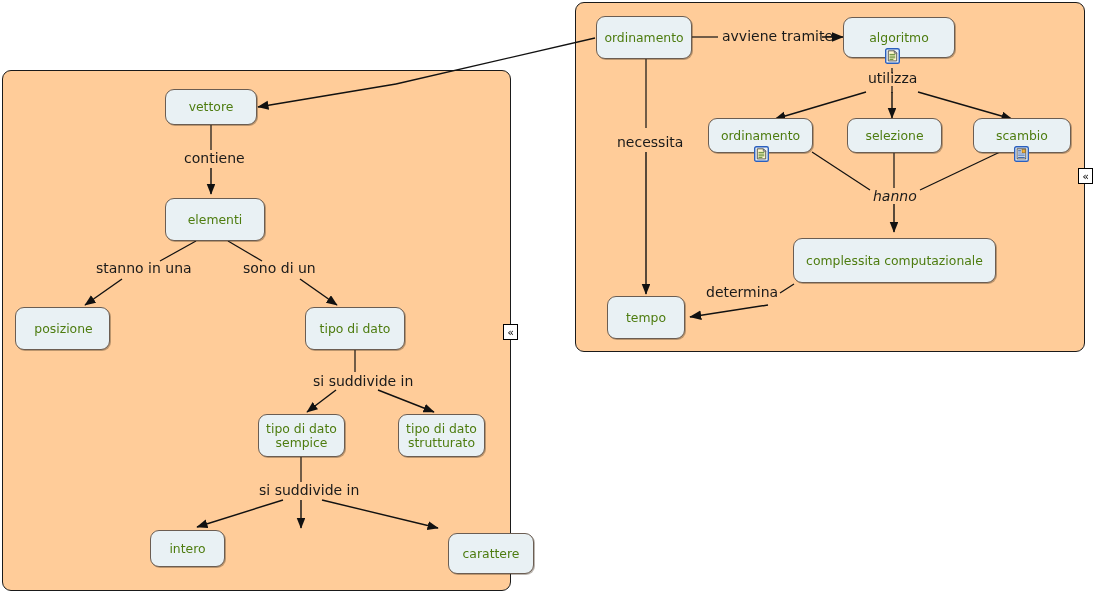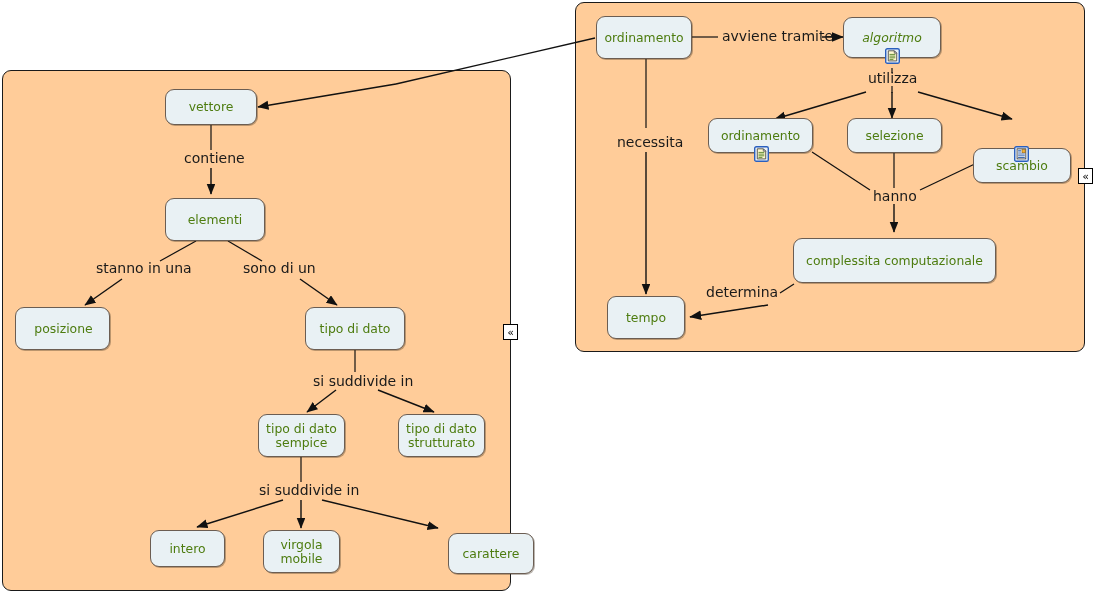--- a/index.html
+++ b/index.html
@@ -173,46 +173,44 @@
   <div class="node" style="left:305px; top:307px; width:100px; height:43px;">tipo di dato</div>
 
   <div class="node" style="left:258px; top:414px; width:87px; height:43px;">tipo di dato
 sempice</div>
 
   <div class="node" style="left:398px; top:414px; width:87px; height:43px;">tipo di dato
 strutturato</div>
 
   <div class="node" style="left:150px; top:530px; width:75px; height:37px;">intero</div>
 
-  <div class="node" style="left:263px; top:530px; width:77px; height:43px;">virgola
-mobile</div>
 
   <div class="node" style="left:406px; top:533px; width:86px; height:41px;margin-left:42px;">carattere</div>
 
   <div class="edge-label" style="left:184px; top:152px;">contiene</div>
 
   <div class="edge-label" style="left:96px; top:262px;">stanno in una</div>
 
   <div class="edge-label" style="left:243px; top:262px;">sono di un</div>
 
   <div class="edge-label" style="left:313px; top:375px;">si suddivide in</div>
 
   <div class="edge-label" style="left:259px; top:484px;">si suddivide in</div>
 
   <div class="collapse-box" style="left:503px; top:324px;">«</div>
 
   <div class="node" style="left:596px; top:16px; width:96px; height:43px;">ordinamento</div>
 
-  <div class="node" style="left:843px; top:17px; width:98px; height:41px;font-style:italic;">algoritmo</div>
+  <div class="node" style="left:843px; top:17px; width:112px; height:41px;">algoritmo</div>
 
   <div class="node" style="left:708px; top:118px; width:105px; height:35px;">ordinamento</div>
 
   <div class="node" style="left:847px; top:118px; width:95px; height:35px;">selezione</div>
 
-  <div class="node" style="left:973px; top:118px; width:98px; height:35px;margin-top:30px;">scambio</div>
+  <div class="node" style="left:973px; top:118px; width:98px; height:35px;">scambio</div>
 
   <div class="node" style="left:793px; top:238px; width:203px; height:45px;">complessita computazionale</div>
 
   <div class="node" style="left:607px; top:296px; width:78px; height:43px;">tempo</div>
 
   <div class="doc-icon" style="left:885px; top:48px;">
     <svg width="15" height="16" viewBox="0 0 15 16">
       <rect x="0.7" y="0.7" width="13.6" height="14.6" rx="1.6" fill="#e9f1f7" stroke="#2a5fbe" stroke-width="1.4"></rect>
       <path d="M3.3,2.8 h6.0 l2.4,2.4 v7.7 h-8.4 z" fill="#fff9d0" stroke="#3a3a3a" stroke-width="0.8"></path>
       <path d="M9.3,2.8 v2.4 h2.4 z" fill="#ffffff" stroke="#3a3a3a" stroke-width="0.7"></path>
@@ -253,19 +251,19 @@
       </g>
     </svg>
   </div>
 
   <div class="edge-label" style="left:722px; top:30px;">avviene tramite</div>
 
   <div class="edge-label" style="left:868px; top:72px;">utilizza</div>
 
   <div class="edge-label" style="left:617px; top:136px;">necessita</div>
 
-  <div class="edge-label" style="left:873px; top:190px;">hanno</div>
+  <div class="edge-label" style="left:873px; top:190px;font-style:italic;">hanno</div>
 
   <div class="edge-label" style="left:706px; top:286px;">determina</div>
 
   <div class="collapse-box" style="left:1078px; top:168px;">«</div>
 
 </div>
 
 </body></html>

